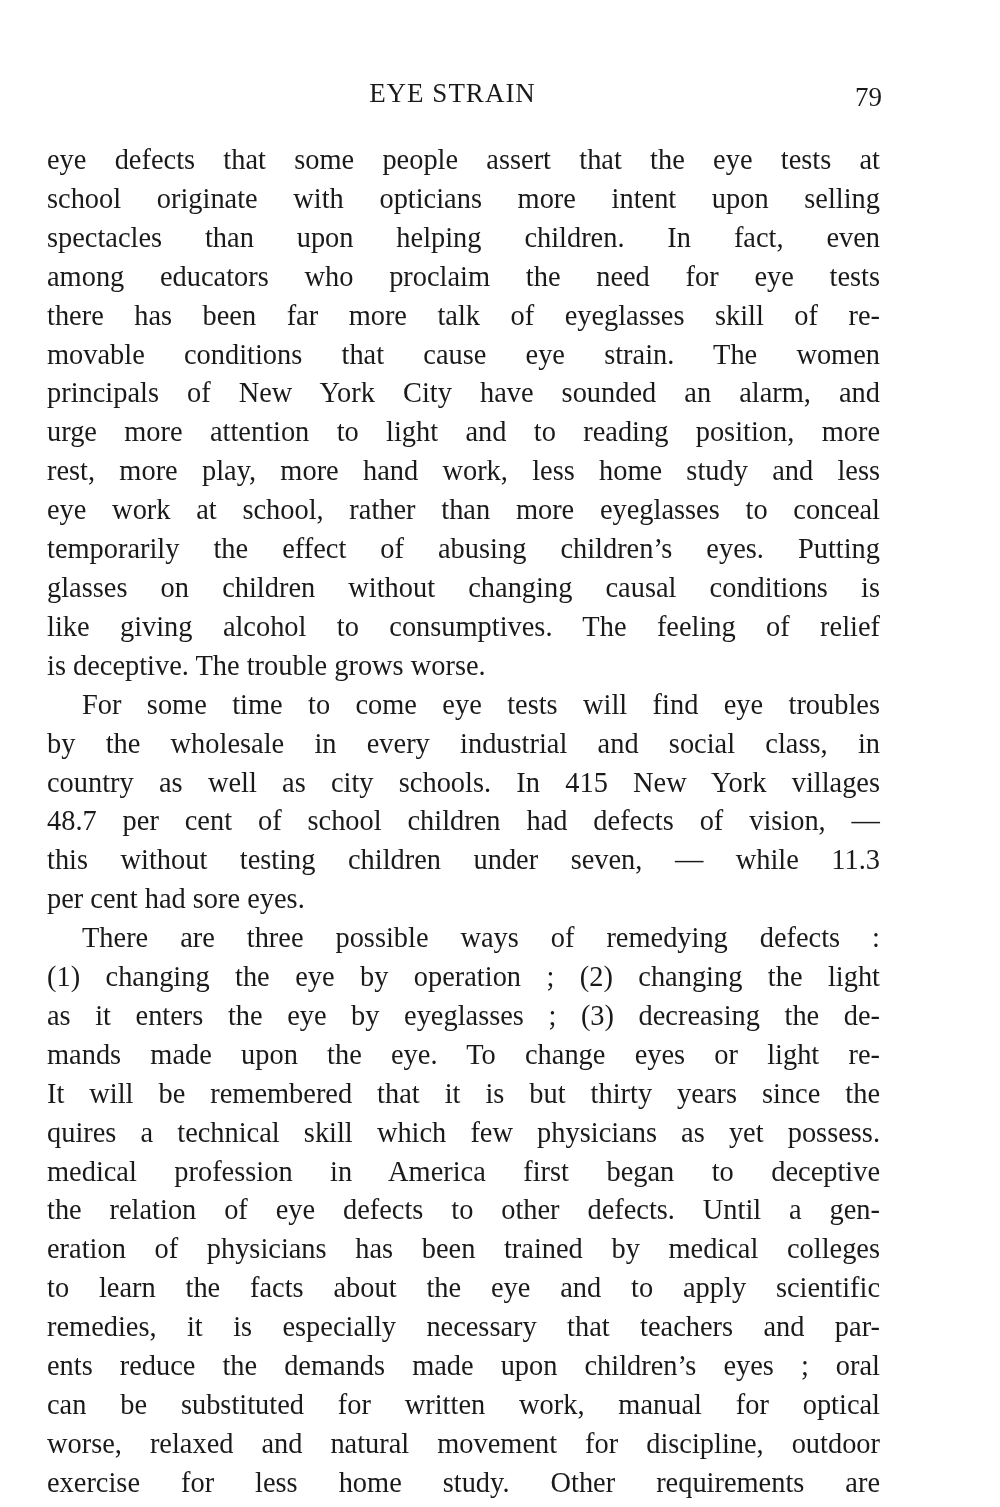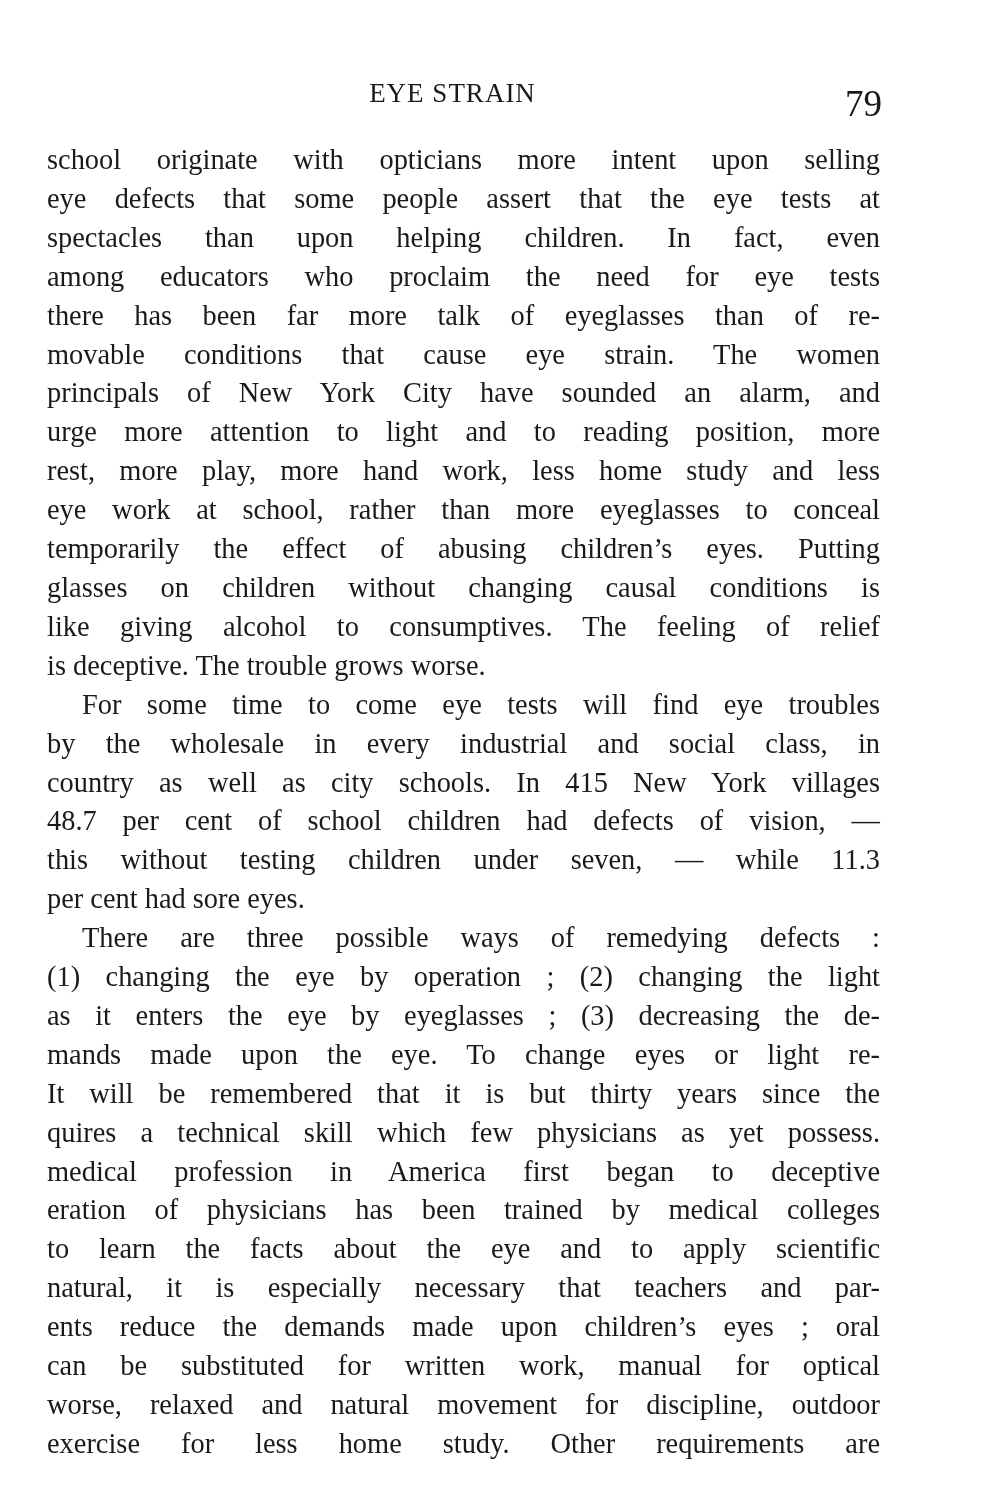--- a/index.html
+++ b/index.html
@@ -2,42 +2,42 @@
 <html><head>
 <meta charset="utf-8">
 <style>
   html, body { margin: 0; padding: 0; background: #ffffff; }
   body { width: 1000px; height: 1507px; overflow: hidden; position: relative; }
   .page { position: absolute; left: 0; top: 0; width: 1000px; height: 1507px; color: #1a1a1a;
           font-family: "Liberation Serif", "DejaVu Serif", serif; }
   .running-head { position: absolute; top: 78px; left: 0; width: 1000px; height: 40px; }
   .running-title { position: absolute; left: 0; width: 905px; text-align: center; top: 0;
                    font-size: 27px; letter-spacing: 1px; }
-  .page-number { position: absolute; right: 118px; top: 4px; font-size: 37px; }
+  .page-number { position: absolute; right: 118px; top: 4px; font-size: 27px; }
   .body-text { position: absolute; left: 47px; top: 141px; width: 833px; font-size: 28.4px;
                line-height: 38.9px; text-align: justify; }
   .line { display: block; white-space: nowrap; text-align-last: justify; text-align: justify; }
   .line.last { text-align-last: left; }
   .line.indent { padding-left: 35px; }
 </style>
 </head>
 <body>
 
 <div class="page">
   <div class="running-head">
     <div class="running-title">EYE STRAIN</div>
     <div class="page-number">79</div>
   </div>
   <div class="body-text" id="body-text">
       <div>
+        <span class="line">eye defects that some people assert that the eye tests at</span>
         <span class="line">school originate with opticians more intent upon selling</span>
-        <span class="line">eye defects that some people assert that the eye tests at</span>
         <span class="line">spectacles than upon helping children.  In fact, even</span>
         <span class="line">among educators who proclaim the need for eye tests</span>
-        <span class="line">there has been far more talk of eyeglasses than of re-</span>
+        <span class="line">there has been far more talk of eyeglasses skill of re-</span>
         <span class="line">movable conditions that cause eye strain. The women</span>
         <span class="line">principals of New York City have sounded an alarm, and</span>
         <span class="line">urge more attention to light and to reading position, more</span>
         <span class="line">rest, more play, more hand work, less home study and less</span>
         <span class="line">eye work at school, rather than more eyeglasses to conceal</span>
         <span class="line">temporarily the effect of abusing children’s eyes.  Putting</span>
         <span class="line">glasses on children without changing causal conditions is</span>
         <span class="line">like giving alcohol to consumptives.  The feeling of relief</span>
         <span class="line last">is deceptive.  The trouble grows worse.</span>
       </div>
@@ -50,22 +50,23 @@
         <span class="line last">per cent had sore eyes.</span>
       </div>
       <div>
         <span class="line indent">There are three possible ways of remedying defects :</span>
         <span class="line">(1) changing the eye by operation ; (2) changing the light</span>
         <span class="line">as it enters the eye by eyeglasses ; (3) decreasing the de-</span>
         <span class="line">mands made upon the eye.  To change eyes or light re-</span>
         <span class="line">It will be remembered that it is but thirty years since the</span>
         <span class="line">quires a technical skill which few physicians as yet possess.</span>
         <span class="line">medical profession in America first began to deceptive</span>
+        <span class="line">the relation of eye defects to other defects.  Until a gen-</span>
         <span class="line">eration of physicians has been trained by medical colleges</span>
         <span class="line">to learn the facts about the eye and to apply scientific</span>
-        <span class="line">natural, it is especially necessary that teachers and par-</span>
+        <span class="line">remedies, it is especially necessary that teachers and par-</span>
         <span class="line">ents reduce the demands made upon children’s eyes ; oral</span>
         <span class="line">can be substituted for written work, manual for optical</span>
         <span class="line">worse, relaxed and natural movement for discipline, outdoor</span>
         <span class="line">exercise for less home study.  Other requirements are</span>
       </div>
     </div>
 </div>
 
 </body></html>

